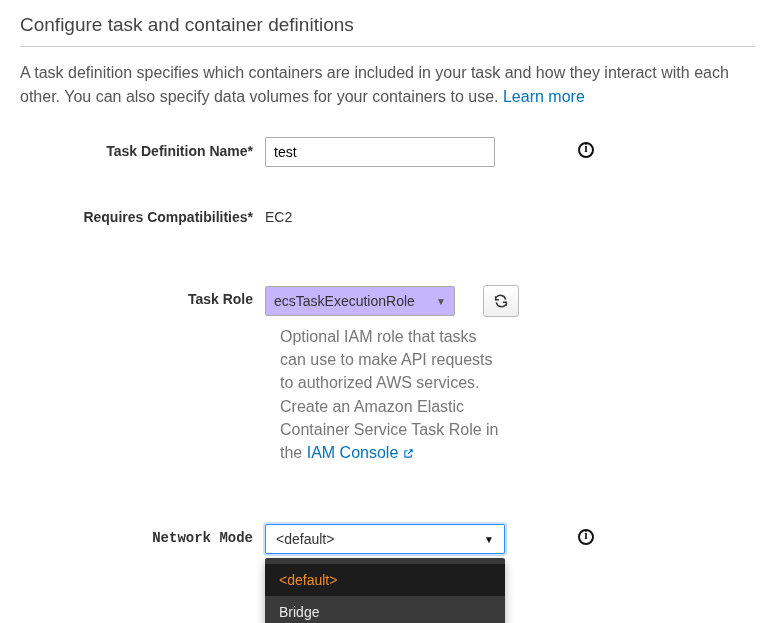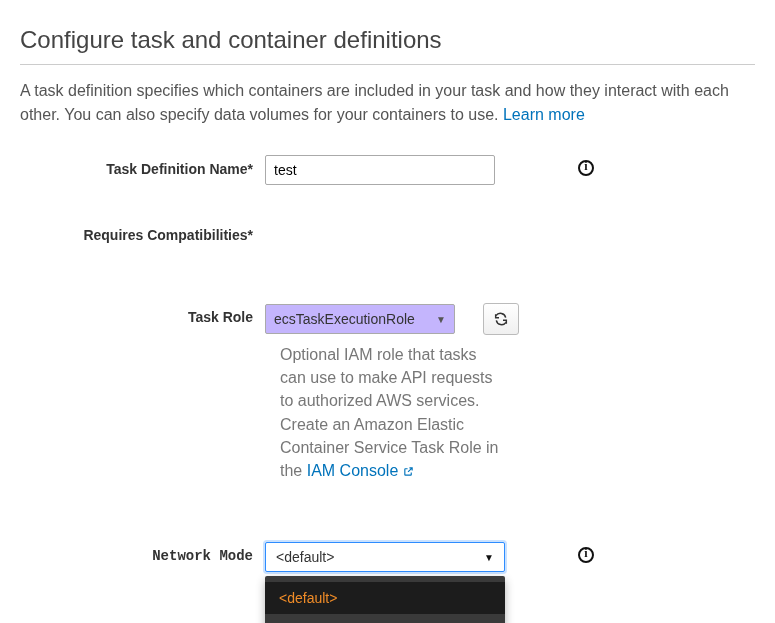--- a/index.html
+++ b/index.html
@@ -9,24 +9,24 @@
   font-size: 14px;
   color: #333;
   background: #fff;
 }
 .page {
   width: 775px;
   box-sizing: border-box;
   padding: 8px 20px 40px 20px;
 }
 h1.page-title {
-  font-size: 24px;
+  font-size: 19px;
   font-weight: 400;
   color: #444;
-  margin: 18px 0 10px 0;
+  margin: 6px 0 10px 0;
 }
 hr.title-rule {
   border: none;
   border-top: 1px solid #ccc;
   margin: 0 0 14px 0;
 }
 .description {
   font-size: 16px;
   color: #555;
   line-height: 1.5;
@@ -200,20 +200,23 @@
     <div class="field-col">
       <input class="text-field" type="text" value="test" style="">
     </div>
     <div class="aux-col">
       <span class="info-icon"></span>
     </div>
   </div>
 
   <div class="form-row" style="margin-bottom:60px;">
     <div class="label-col">Requires Compatibilities*</div>
+    <div class="field-col">
+      <div class="static-value">EC2</div>
+    </div>
   </div>
 
   <div class="form-row row-taskrole">
     <div class="label-col" style="padding-top:6px;">Task Role</div>
     <div class="field-col">
       <div class="field-and-btn">
         <div class="select-box">
           <span>ecsTaskExecutionRole</span>
           <span class="caret">▼</span>
         </div>

